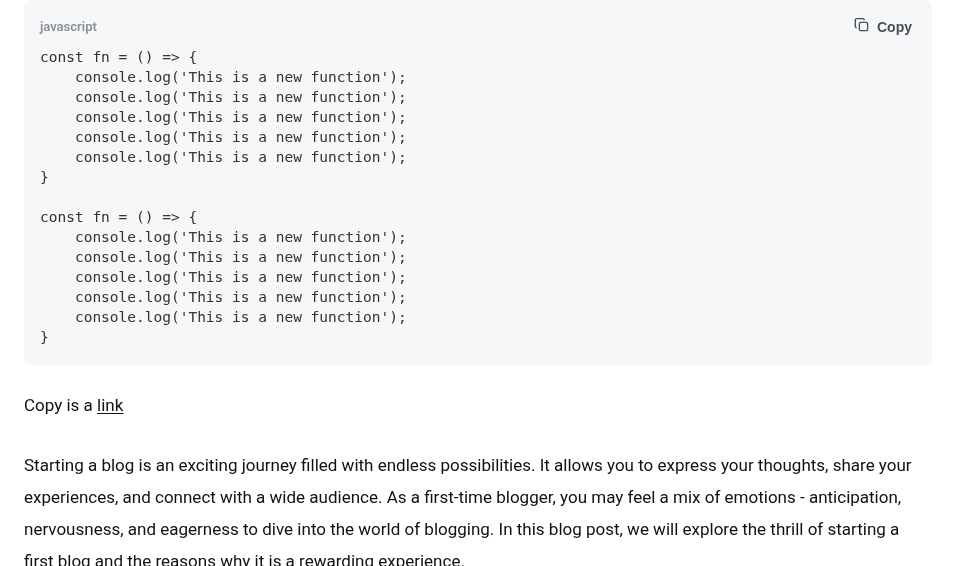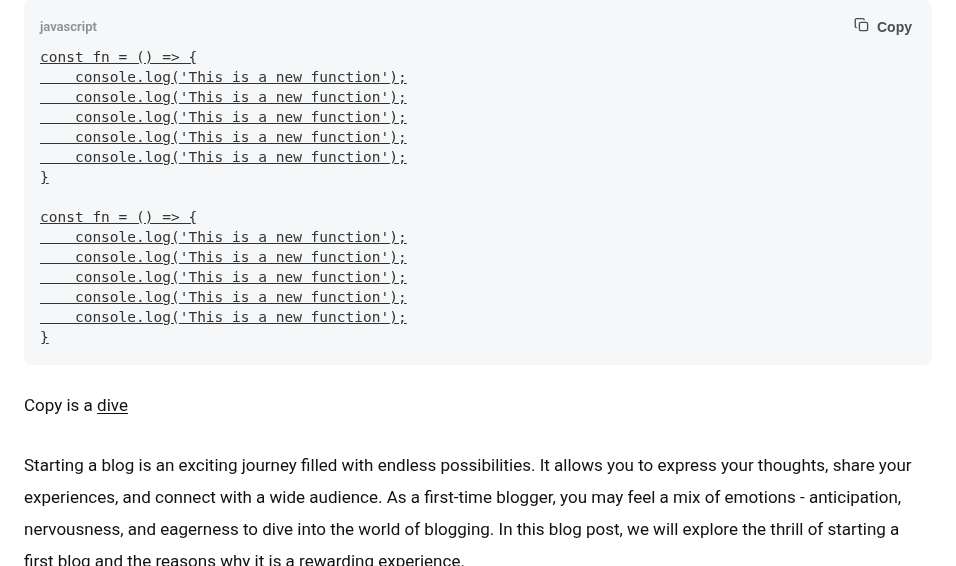--- a/index.html
+++ b/index.html
@@ -52,21 +52,20 @@
     stroke-width: 1.8;
   }
   pre.code {
     margin: 0;
     font-family: ui-monospace, SFMono-Regular, Menlo, Consolas, monospace;
     font-size: 14.5px;
     line-height: 20px;
     color: #333333;
     white-space: pre;
     overflow-x: auto;
-    text-decoration: underline;
   }
   p.body {
     font-size: 17px;
     line-height: 32px;
     margin: 0 0 28px 0;
     color: #111111;
   }
   a.inline-link {
     color: #111111;
     text-decoration: underline;
@@ -105,18 +104,18 @@
 const fn = () =&gt; {
     console.log('This is a new function');
     console.log('This is a new function');
     console.log('This is a new function');
     console.log('This is a new function');
     console.log('This is a new function');
 }</pre>
   </div>
 
   <p class="body link-para">
-    <span>Copy is a </span><a href="#" class="inline-link">dive</a>
+    <span>Copy is a </span><a href="#" class="inline-link">link</a>
   </p>
 
   <p class="body">Starting a blog is an exciting journey filled with endless possibilities. It allows you to express your thoughts, share your experiences, and connect with a wide audience. As a first-time blogger, you may feel a mix of emotions - anticipation, nervousness, and eagerness to dive into the world of blogging. In this blog post, we will explore the thrill of starting a first blog and the reasons why it is a rewarding experience.</p>
 
 </div>
 
 </body></html>

